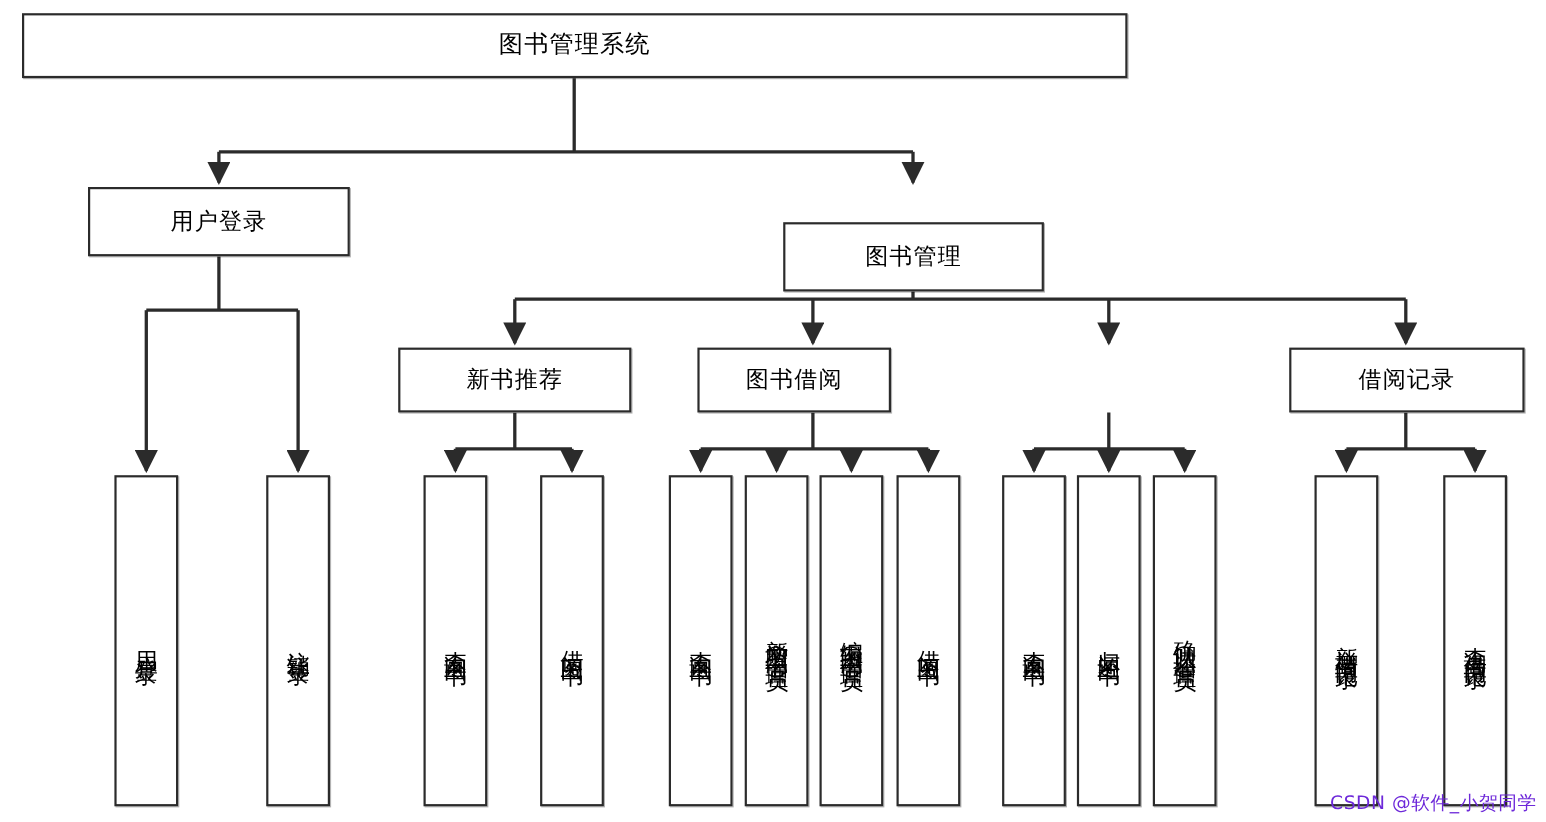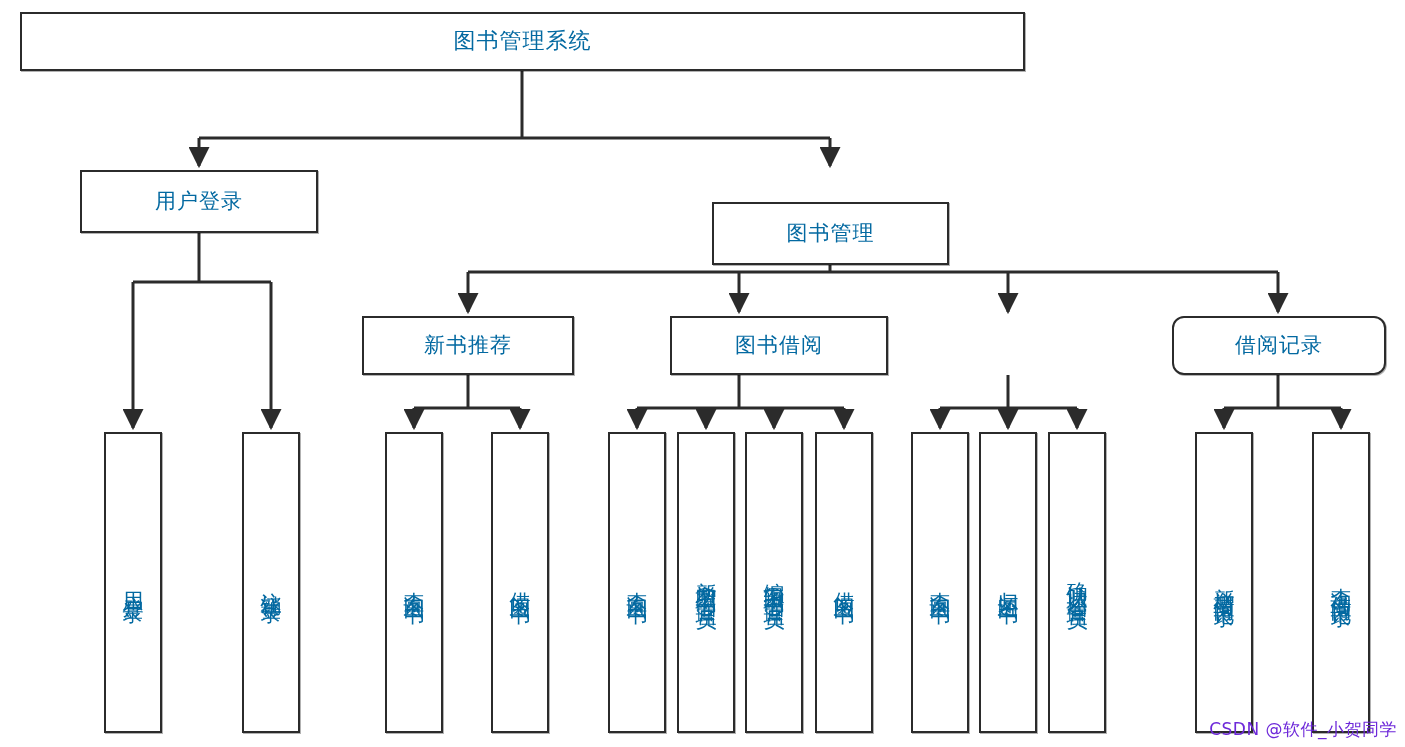--- a/index.html
+++ b/index.html
@@ -25,21 +25,21 @@
     pointer-events: none;
   }
   .node {
     position: absolute;
     box-sizing: border-box;
     border: 2px solid #2b2b2b;
     background: #ffffff;
     display: flex;
     align-items: center;
     justify-content: center;
-    color: #0369a1;
+    color: #000000;
     box-shadow: 1px 1px 0 rgba(0,0,0,0.30);
   }
   .node.horizontal {
     font-size: 21px;
     letter-spacing: 1px;
     line-height: 1.2;
     white-space: nowrap;
   }
   .node.root {
     font-size: 22px;
@@ -131,24 +131,24 @@
   <div class="node horizontal" style="left:80px; top:170px; width:238px; height:63px;">
     <span>用户登录</span>
   </div>
   <div class="node horizontal" style="left:712px; top:170px; width:237px; height:63px;margin-top:32px;">
     <span>图书管理</span>
   </div>
 
   <div class="node horizontal" style="left:362px; top:316px; width:212px; height:59px;">
     <span>新书推荐</span>
   </div>
-  <div class="node horizontal" style="left:670px; top:316px; width:218px; height:59px;align-items:center;">
+  <div class="node horizontal" style="left:634px; top:316px; width:176px; height:59px;align-items:center;">
     <span>图书借阅</span>
   </div>
-  <div class="node horizontal" style="left:1172px; top:316px; width:214px; height:59px;border-radius:12px;">
+  <div class="node horizontal" style="left:1172px; top:316px; width:214px; height:59px;">
     <span>借阅记录</span>
   </div>
 
   <div class="node vertical" style="left:104px; top:432px; width:58px; height:301px;">
     <span class="vtext">用户登录</span>
   </div>
   <div class="node vertical" style="left:242px; top:432px; width:58px; height:301px;">
     <span class="vtext">注销登录</span>
   </div>
 

